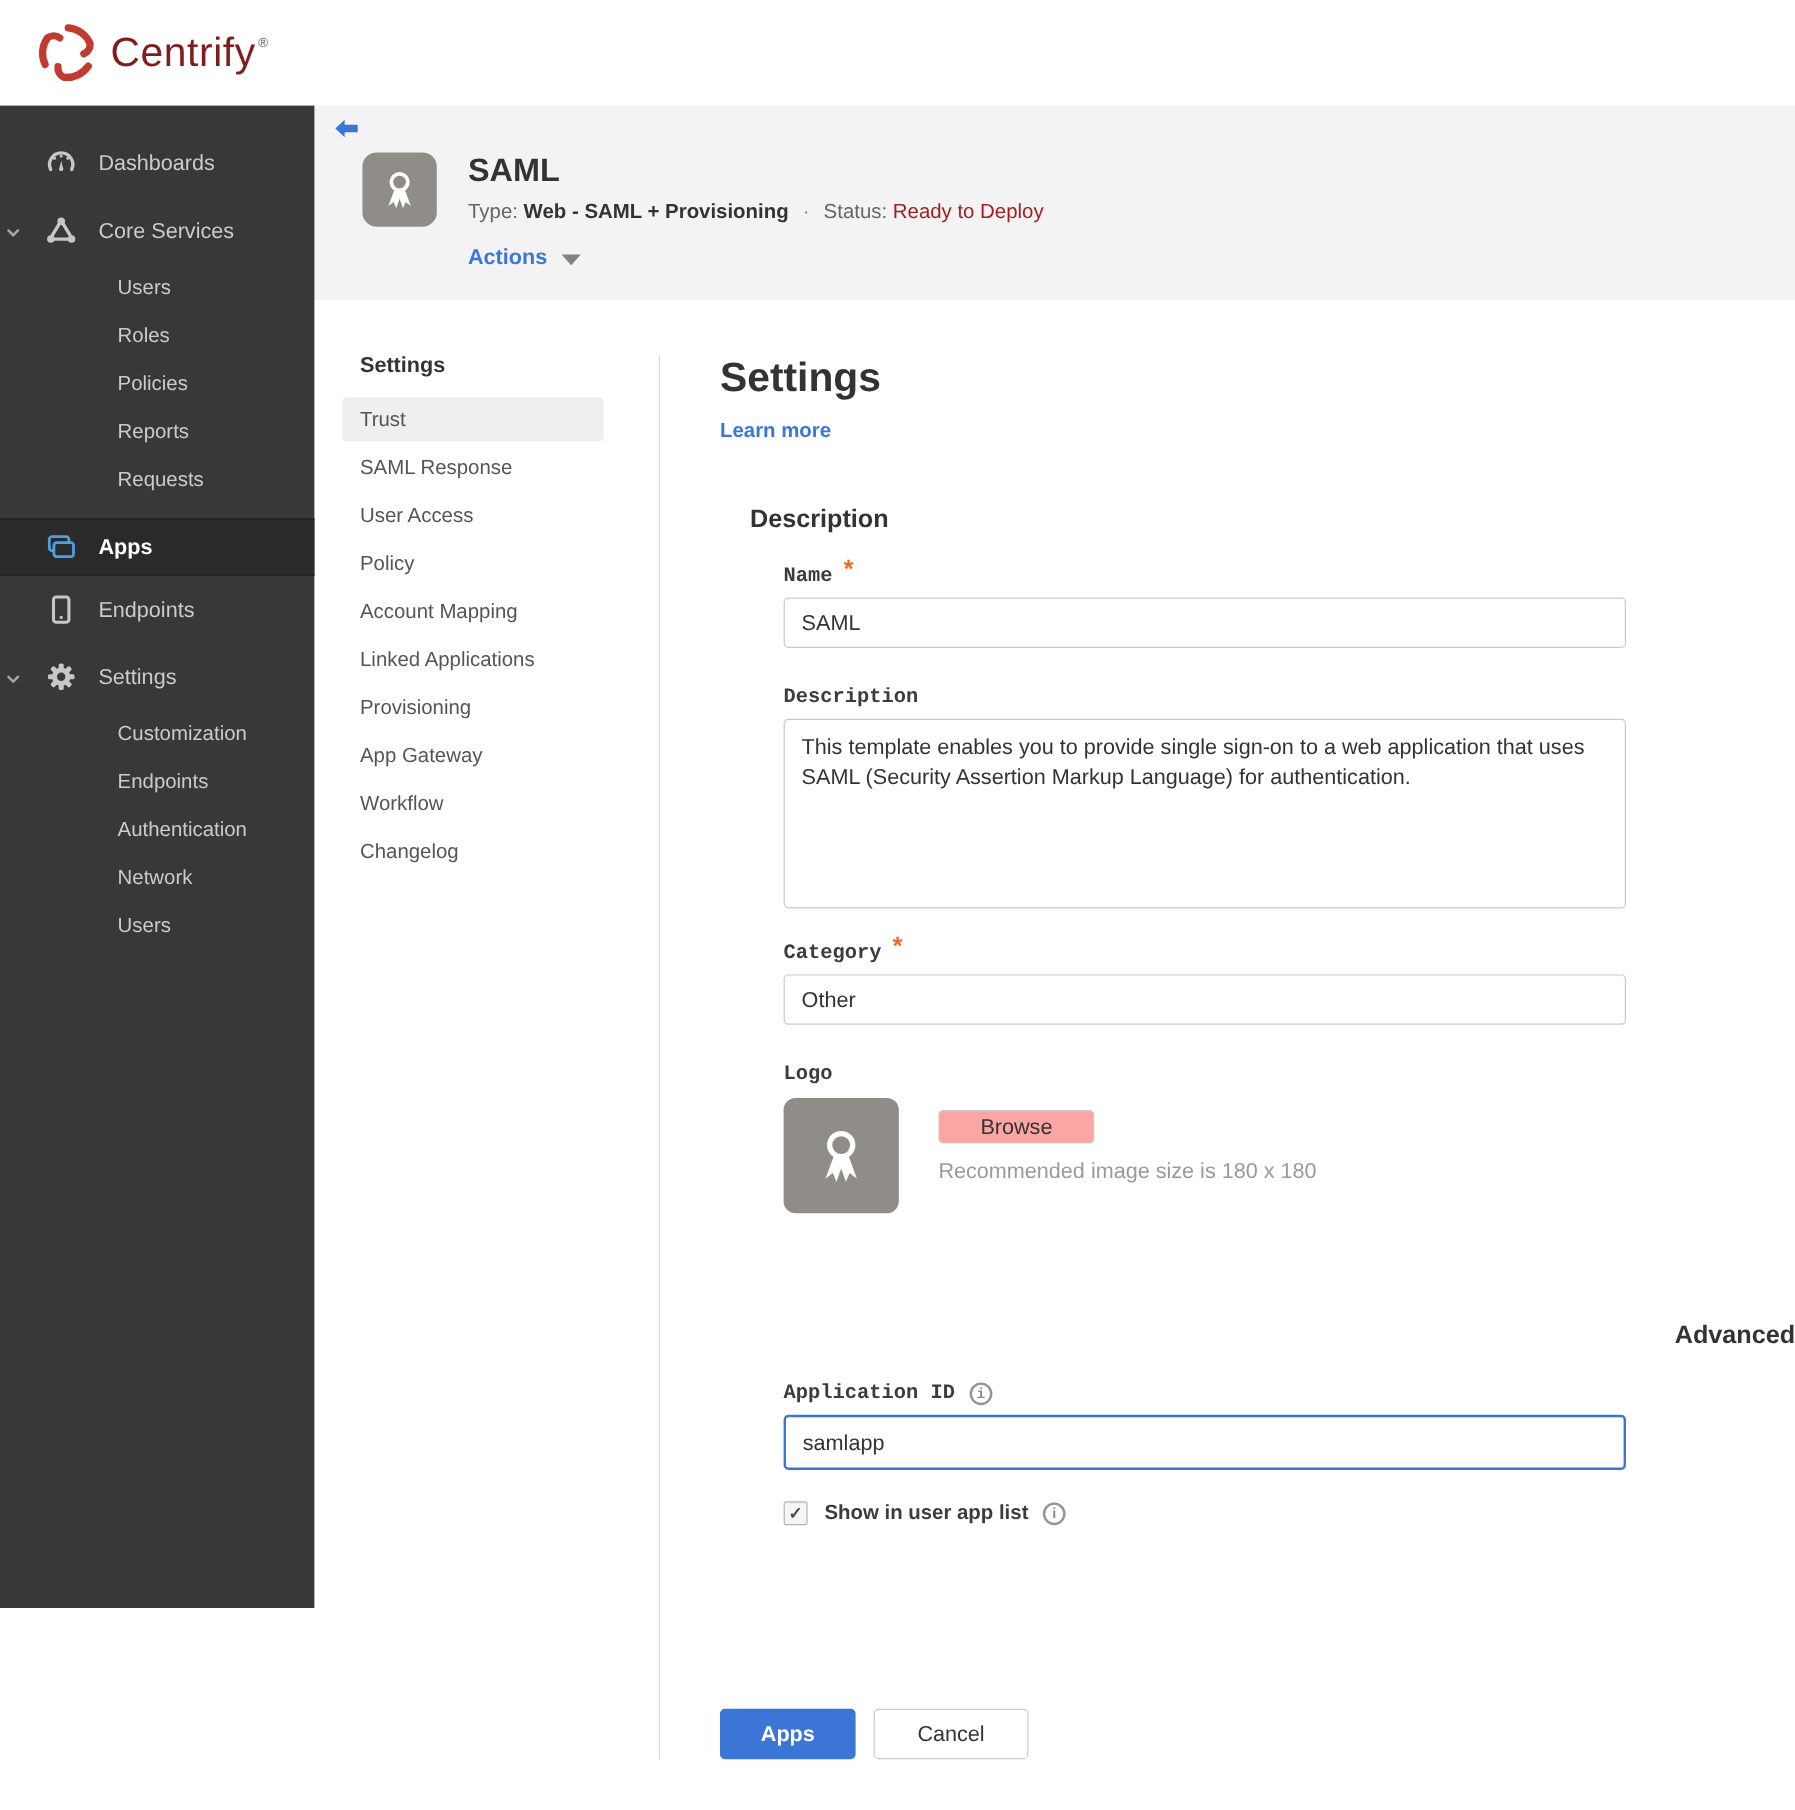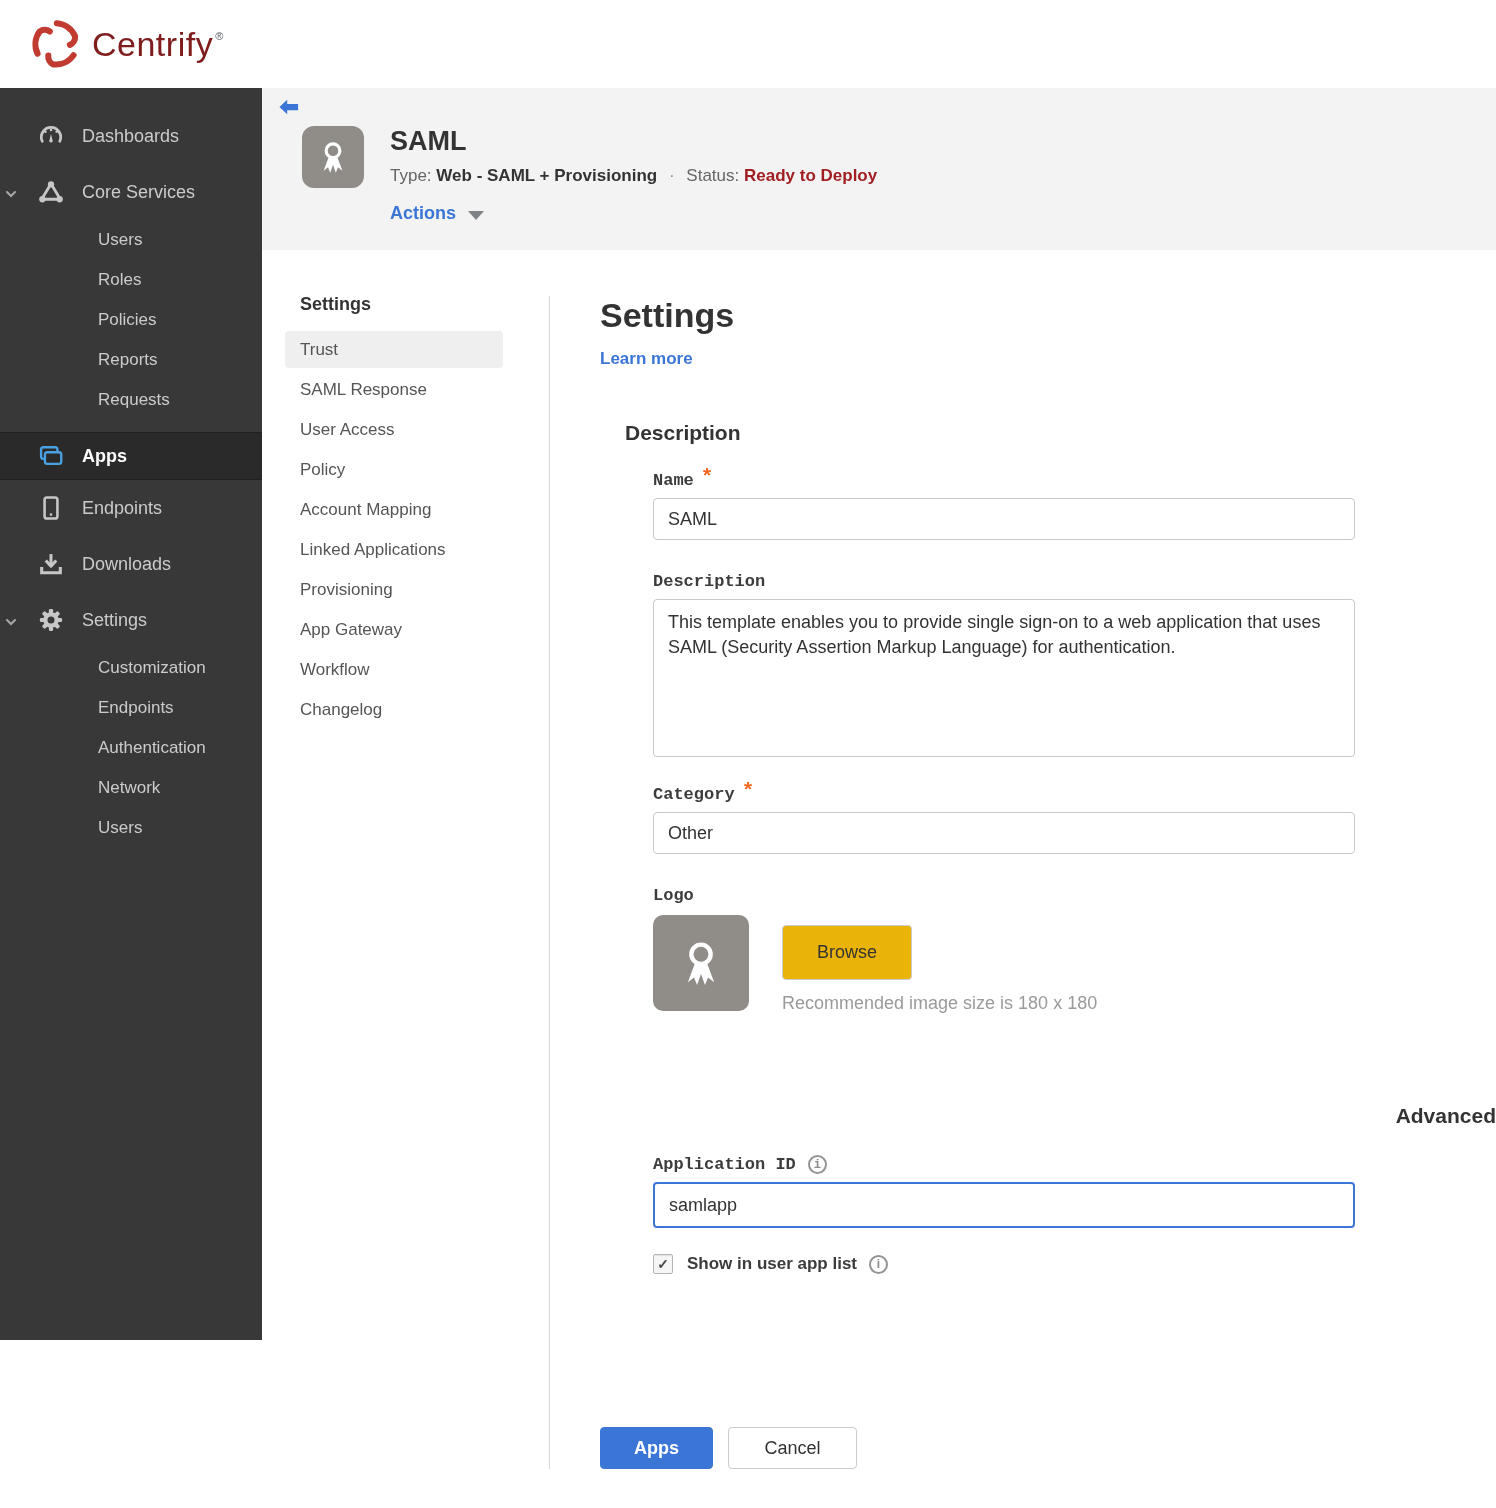--- a/index.html
+++ b/index.html
@@ -27,21 +27,21 @@
   .main { margin-left:262px; }
   .app-header { height:162px; background:#f3f3f3; padding:10px 0 0 16px; }
   .back-btn { display:inline-block; width:22px; height:20px; cursor:pointer; }
   .app-head-row { display:flex; margin:4px 0 0 24px; }
   .app-icon { width:62px; height:62px; background:#908d89; border-radius:12px; display:flex; align-items:center; justify-content:center; flex:none; }
   .app-head-text { margin-left:26px; padding-top:0; }
   .app-title { font-size:27px; font-weight:700; color:#333; }
   .app-meta { margin-top:9px; font-size:17px; color:#666; }
   .app-meta .strong { color:#333; font-weight:700; }
   .app-meta .dot { color:#888; margin:0 7px; }
-  .app-meta .status { color:#a11e22; font-weight:700; }
+  .app-meta .status { color:#a11e22; font-weight:400; }
   .actions-link { margin-top:17px; display:flex; align-items:center; color:#3b76d6; font-weight:700; font-size:18px; cursor:pointer; }
   .caret-down { width:0; height:0; border-left:8px solid transparent; border-right:8px solid transparent; border-top:9px solid #7e8287; margin:3px 0 0 12px; }
 
   
   .content { display:flex; background:#fff; min-height:1258px; }
   .subnav { width:287px; flex:none; padding:44px 0 0 23px; }
   .subnav-header { font-size:18px; font-weight:700; color:#333; padding-left:15px; margin-bottom:16px; }
   .subnav-item { font-size:17px; color:#555; height:37px; line-height:37px; padding-left:15px; width:218px; border-radius:4px; margin-bottom:3px; cursor:pointer; }
   .subnav-item.active { background:#efefef; }
 
@@ -56,21 +56,21 @@
   .field.d4 { margin-top:32px; }
   .field.d5 { margin-top:27px; }
   .field label { display:flex; align-items:center; font-size:17px; font-weight:700; color:#3c3c3c;font-family:Liberation Mono, monospace; }
   .req { color:#f26822; font-size:21px; font-weight:700; margin:-6px 0 0 7px; }
   .txt-input { display:block; width:702px; height:42px; margin-top:8px; border:1px solid #c9c9c9; border-radius:4px; padding:0 14px; font-size:18px; color:#333; font-family:"Liberation Sans", sans-serif; background:#fff; outline:none; }
   textarea.txt-input { height:158px; padding:10px 14px; line-height:25px; resize:none; }
   .txt-input.focused { border:2px solid #3b76d6; height:46px; }
   .logo-row { display:flex; margin-top:10px; }
   .logo-box { width:96px; height:96px; background:#908d89; border-radius:10px; display:flex; align-items:center; justify-content:center; flex:none; }
   .logo-right { margin-left:33px; padding-top:10px; }
-  .browse-btn { height:55px; padding:0 34px; background:#eab308; border:1px solid #ccc; border-radius:4px; font-size:18px; color:#333; font-family:"Liberation Sans", sans-serif; cursor:pointer; }
+  .browse-btn { height:28px; padding:0 34px; background:#fca5a5; border:1px solid #ccc; border-radius:4px; font-size:18px; color:#333; font-family:"Liberation Sans", sans-serif; cursor:pointer; }
   .logo-hint { margin-top:13px; font-size:18px; color:#9a9a9a; }
   .info-icon { display:inline-flex; align-items:center; justify-content:center; width:19px; height:19px; border:2px solid #949494; border-radius:50%; color:#8a8a8a; font-size:12px; font-weight:700; margin-left:12px; cursor:pointer; flex:none; }
   .check-row { display:flex; align-items:center; margin:26px 0 0 53px; }
   .checkbox { width:20px; height:20px; background:#f6f6f6; border:1px solid #b5b5b5; border-radius:2px; box-shadow:0 1px 1px rgba(0,0,0,0.08) inset; display:flex; align-items:center; justify-content:center; font-size:14px; font-weight:700; color:#4a4a4a; cursor:pointer; }
   .check-label { margin-left:14px; font-size:17px; font-weight:700; color:#3c3c3c; }
   .btn-row { display:flex; margin-top:153px; }
   .btn { height:42px; border-radius:4px; font-size:18px; font-family:"Liberation Sans", sans-serif; cursor:pointer; }
   .btn.save { width:113px; background:#3b76d6; border:1px solid #3b76d6; color:#fff; font-weight:700; }
   .btn.cancel { width:129px; background:#fff; border:1px solid #ccc; color:#333; margin-left:15px; }
 </style>
@@ -142,30 +142,20 @@
   <div class="snav top">
     <span class="sicon">
       <svg viewBox="0 0 24 24" width="28" height="28">
         <rect x="6.5" y="3" width="11" height="18" rx="2" fill="none" stroke="#c7c7c7" stroke-width="2.2"></rect>
         <rect x="11" y="16.6" width="2" height="2" fill="#c7c7c7"></rect>
       </svg>
     </span>
     <span class="slabel">Endpoints</span>
   </div>
 
-  <div class="snav top">
-    <span class="sicon">
-      <svg viewBox="0 0 24 24" width="28" height="28">
-        <path d="M12 3.5 V12.5" stroke="#c7c7c7" stroke-width="2.6" fill="none"></path>
-        <path d="M7.5 9 L12 13.8 L16.5 9" fill="none" stroke="#c7c7c7" stroke-width="2.6" stroke-linejoin="round"></path>
-        <path d="M4 14.5 V19.5 H20 V14.5" fill="none" stroke="#c7c7c7" stroke-width="2.6"></path>
-      </svg>
-    </span>
-    <span class="slabel">Downloads</span>
-  </div>
 
   <div class="snav top">
     <span class="schev">
       <svg viewBox="0 0 14 14" width="14" height="14">
           <path d="M3 5 L7 9 L11 5" fill="none" stroke="#a8a8a8" stroke-width="2" stroke-linecap="round"></path>
         </svg>
     </span>
     <span class="sicon">
       <svg viewBox="0 0 24 24" width="28" height="28">
         <g fill="#c7c7c7">

